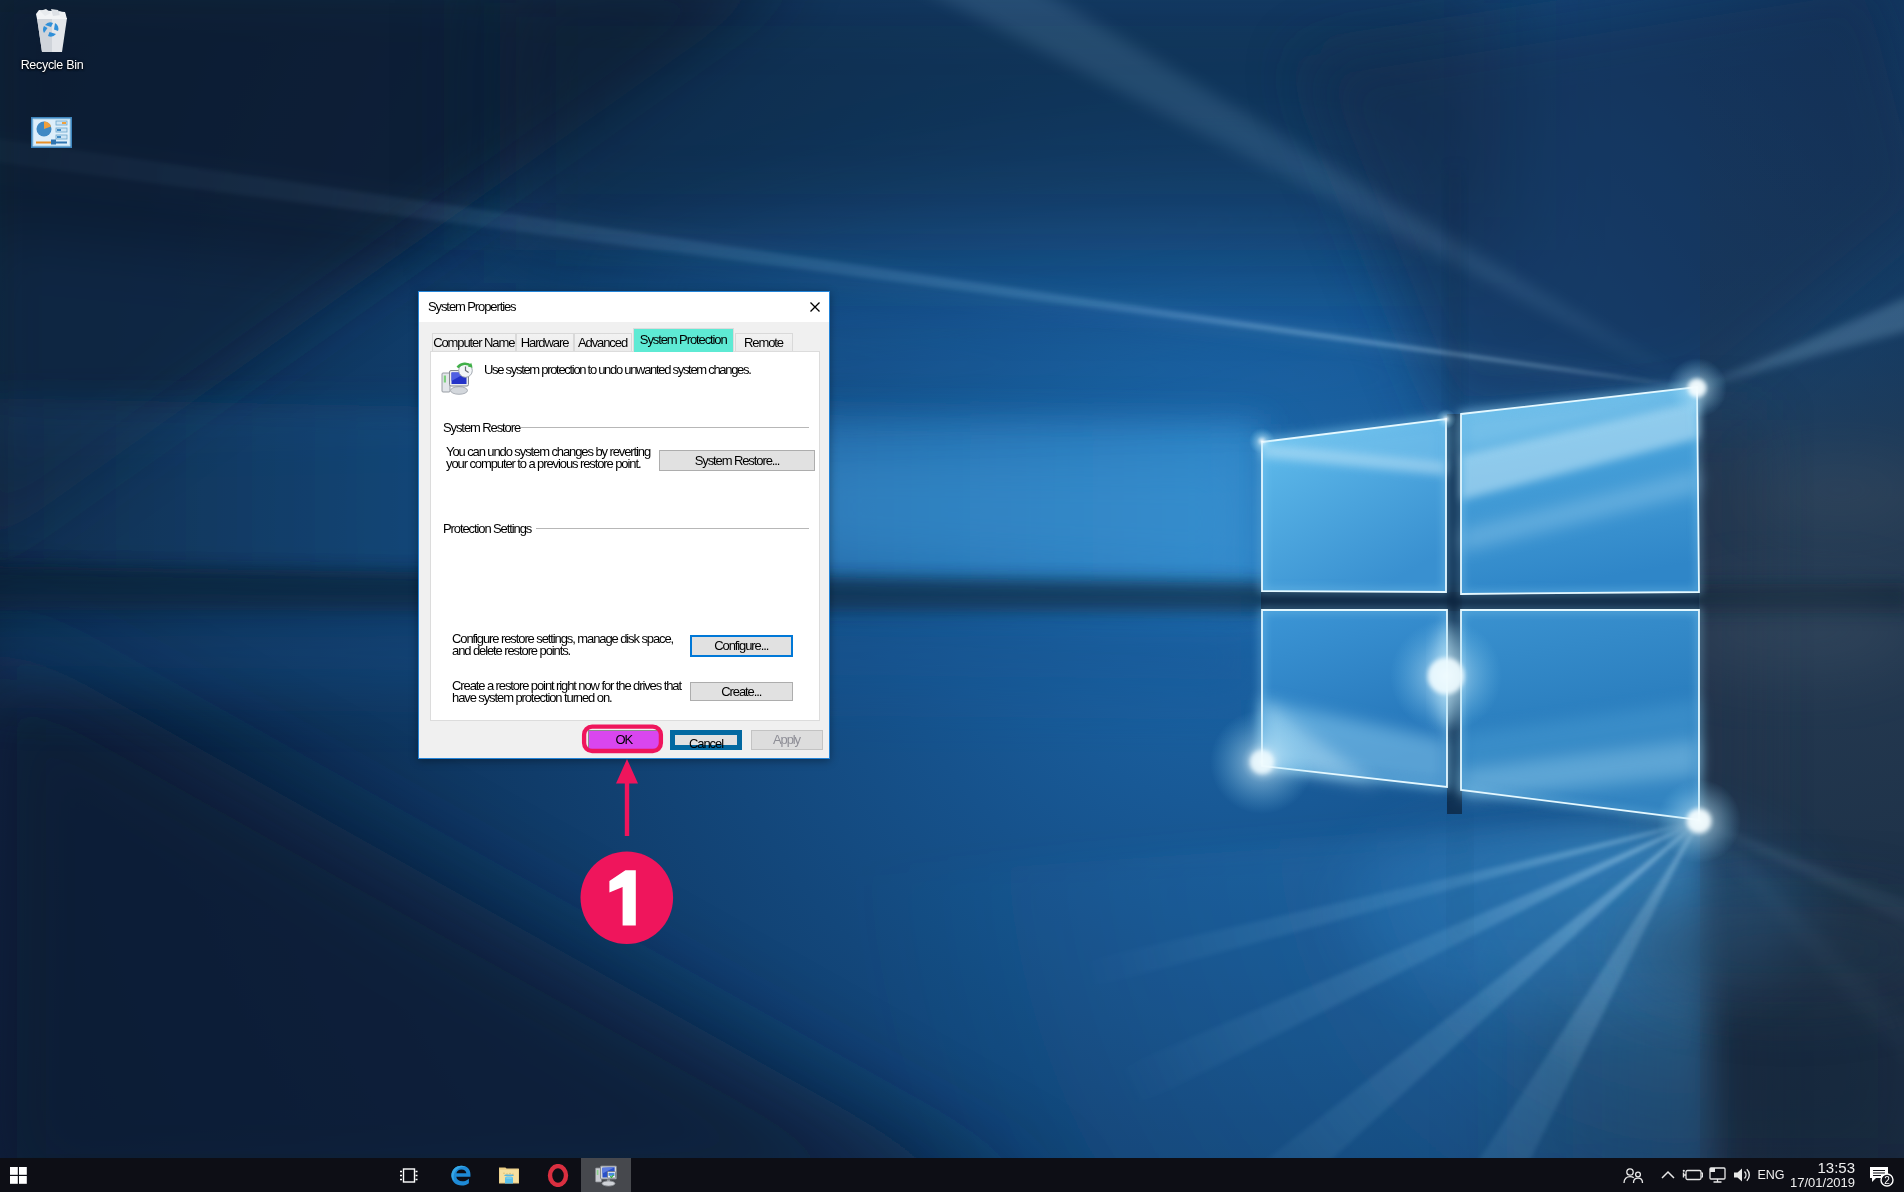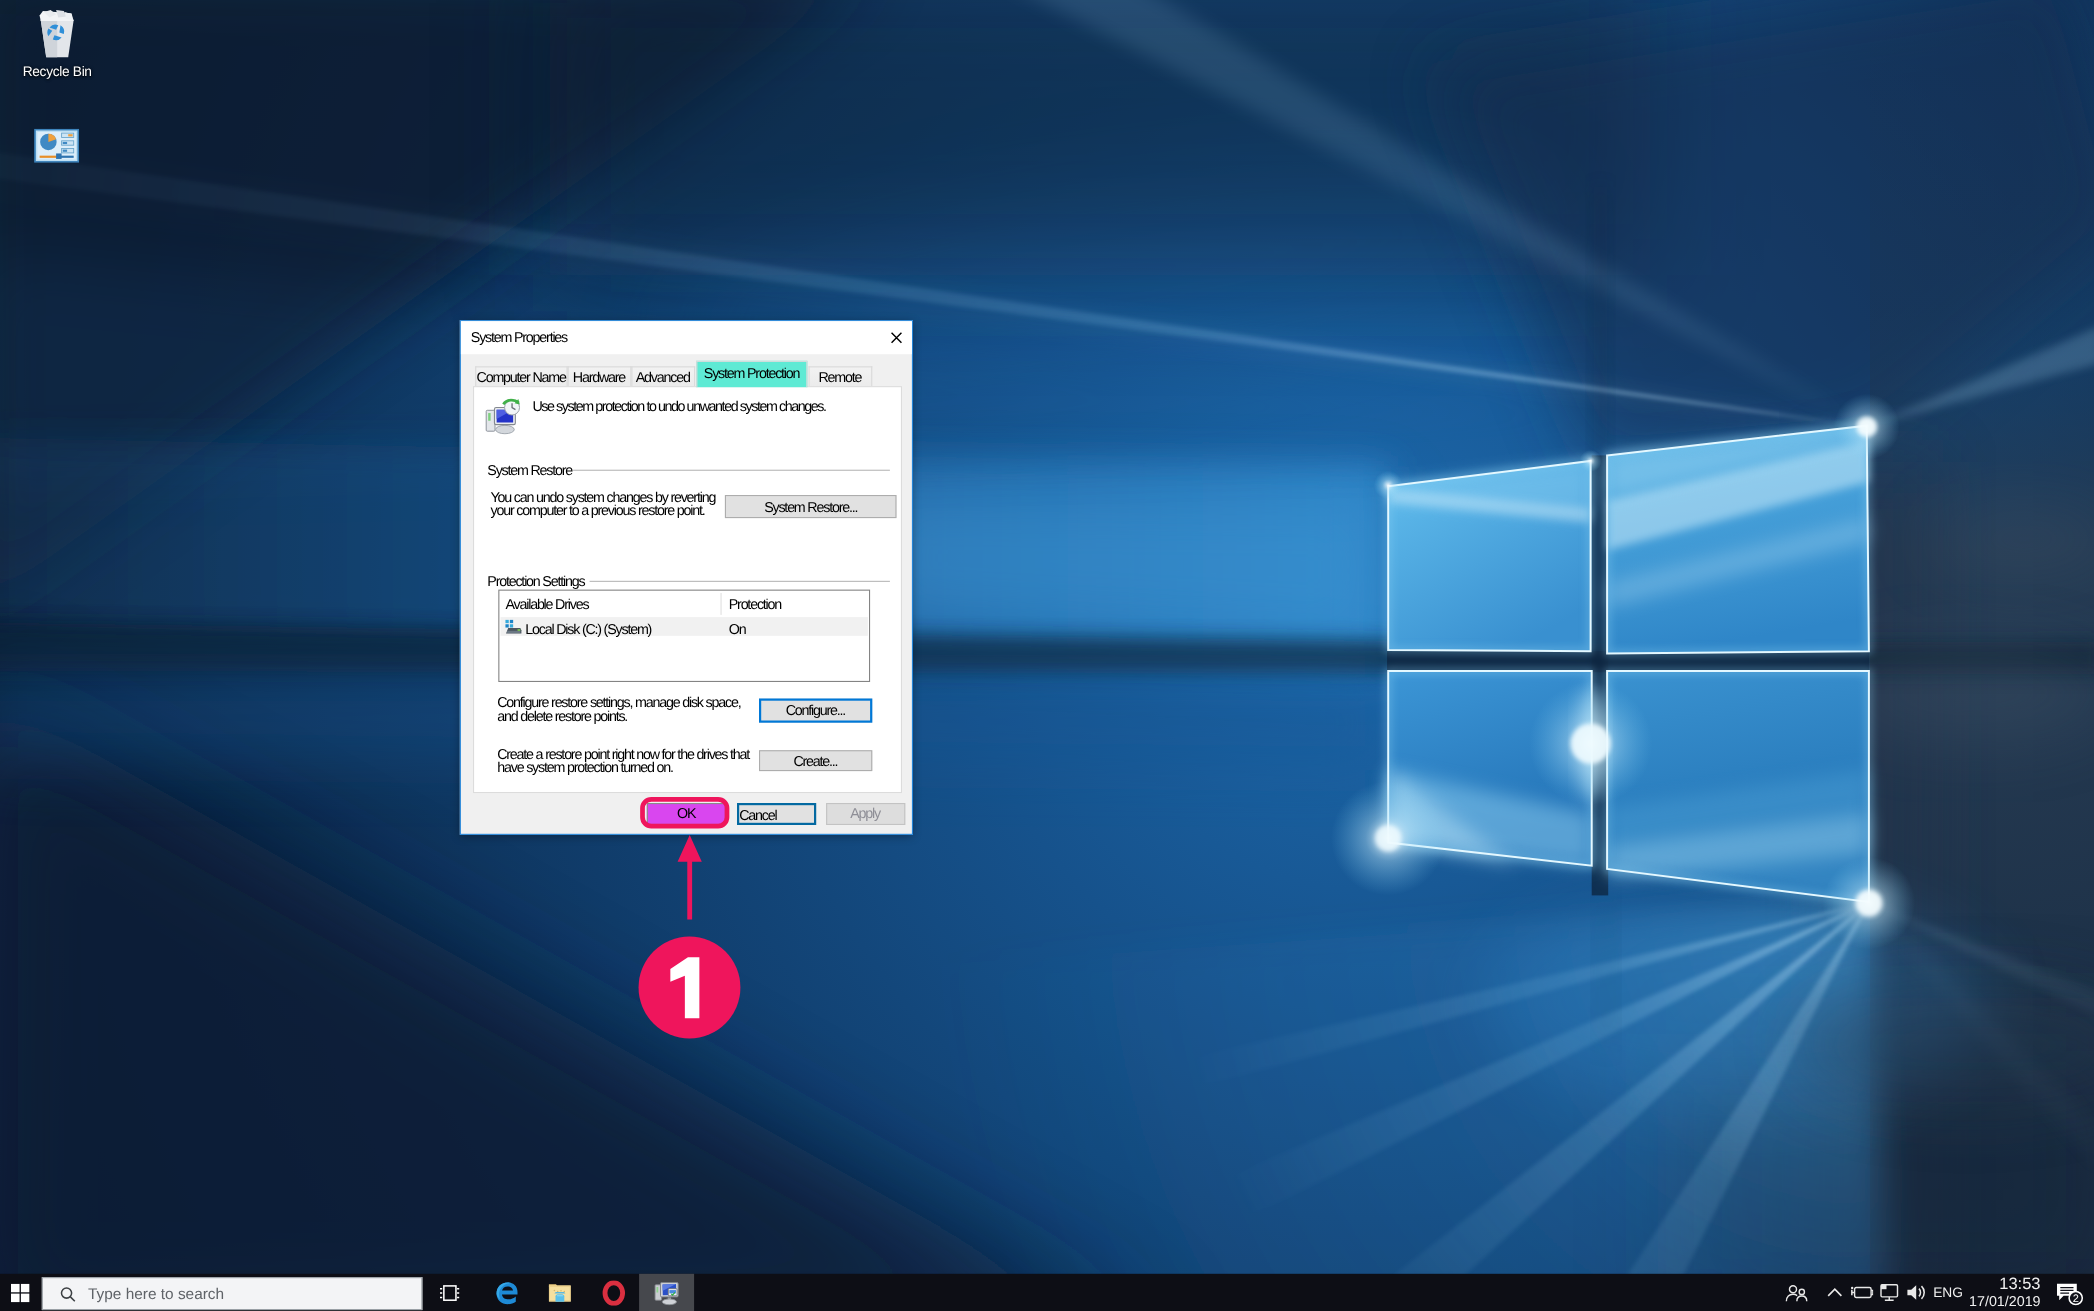--- a/index.html
+++ b/index.html
@@ -229,69 +229,45 @@
     </svg>
     <div class="abs" style="left:53px;top:12px;white-space:nowrap;line-height:12.5px;letter-spacing:-1.3px;">Use system protection to undo unwanted system changes.</div>
 
     <div class="abs" style="left:12px;top:68px;">System Restore</div>
     <div class="abs" style="left:90px;top:75px;width:288px;height:1px;background:#b7b7b7;"></div>
     <div class="abs" style="left:15px;top:94px;white-space:nowrap;line-height:12px;">You can undo system changes by reverting<br>your computer to a previous restore point.</div>
     <div class="abs" style="left:228px;top:98px;width:156px;height:21px;background:#e1e1e1;border:1px solid #adadad;box-sizing:border-box;text-align:center;line-height:19px;">System Restore...</div>
 
     <div class="abs" style="left:12px;top:169px;">Protection Settings</div>
     <div class="abs" style="left:105px;top:176px;width:273px;height:1px;background:#b7b7b7;"></div>
-    <div class="abs" style="left:21.5px;top:184px;width:338.5px;height:84px;background:#fff;border:1px solid #848484;box-sizing:border-box;">
-      <div class="abs" style="left:6px;top:5px;">Available Drives</div>
-      <div class="abs" style="left:209px;top:5px;">Protection</div>
-      <div class="abs" style="left:201px;top:2px;width:1px;height:20px;background:#e0e0e0;"></div>
-      <div class="abs" style="left:1px;top:24px;width:334.5px;height:17px;background:#f1f1f1;"></div>
-      <svg class="abs" style="left:5px;top:26px;" width="16" height="14" viewBox="0 0 16 14">
-        <rect x="0.5" y="0.5" width="3" height="3" fill="#35aadc"></rect>
-          <rect x="4.5" y="0.5" width="3" height="3" fill="#1b84c8"></rect>
-        <rect x="0.5" y="4.5" width="3" height="3" fill="#1b84c8"></rect>
-          <rect x="4.5" y="4.5" width="3" height="3" fill="#35aadc"></rect>
-        <path d="M1 13 L3 8 L14 8 L15 10 L15 13 Z" fill="#4a5560"></path>
-        <rect x="2" y="10.5" width="12" height="2" fill="#6b7884"></rect>
-        <rect x="11.5" y="9" width="2.5" height="1.5" fill="#7fd04f"></rect>
-      </svg>
-      <div class="abs" style="left:24px;top:27px;">Local Disk (C:) (System)</div>
-      <div class="abs" style="left:209px;top:27px;">On</div>
-    </div>
     <div class="abs" style="left:21px;top:281px;white-space:nowrap;line-height:12.1px;">Configure restore settings, manage disk space,<br>and delete restore points.</div>
     <div class="abs" style="left:258.5px;top:282.7px;width:103.5px;height:22px;background:#e1e1e1;border:2px solid #0078d7;box-sizing:border-box;text-align:center;line-height:18px;">Configure...</div>
     <div class="abs" style="left:21px;top:328px;white-space:nowrap;line-height:12.1px;">Create a restore point right now for the drives that<br>have system protection turned on.</div>
     <div class="abs" style="left:258.5px;top:330px;width:103.5px;height:19px;background:#e1e1e1;border:1px solid #adadad;box-sizing:border-box;text-align:center;line-height:17px;">Create...</div>
   </div>
 
   <div class="abs" style="left:169px;top:437.5px;width:71.5px;height:20px;background:#d946ef;border:1px solid #8a8a8a;box-sizing:border-box;text-align:center;line-height:18px;">OK</div>
-  <div class="abs" style="left:251px;top:437.5px;width:72px;height:20px;background:#e1e1e1;border:2px solid #0369a1;box-sizing:border-box;line-height:18px;">Cancel</div>
+  <div class="abs" style="left:251px;top:437.5px;width:72px;height:20px;background:#e1e1e1;border:5px solid #0369a1;box-sizing:border-box;text-align:center;line-height:18px;">Cancel</div>
   <div class="abs" style="left:331.5px;top:437.5px;width:72px;height:20px;background:#dddddd;border:1px solid #c3c3c3;box-sizing:border-box;text-align:center;line-height:18px;color:#8e8e96;">Apply</div>
 </div>
 
 <svg id="anno" class="abs" style="left:560px;top:715px;z-index:5;" width="140" height="240" viewBox="0 0 140 240">
   <rect x="24.1" y="11.6" width="76.8" height="24.4" rx="8" fill="none" stroke="#ef155c" stroke-width="4.3"></rect>
   <path d="M67 44 L78 68.5 L69.2 68.5 L69.2 121 L64.8 121 L64.8 68.5 L56 68.5 Z" fill="#ef155c"></path>
   <circle cx="66.8" cy="182.7" r="46.3" fill="#ef155c"></circle>
   <path d="M75.8 155.2 L75.8 210.6 L62.6 210.6 L62.6 172.0 L49.4 177.6 L49.4 166.0 L65.4 155.2 Z" fill="#fff"></path>
 </svg>
 
 <div id="bar" class="abs" style="left:0;top:1158px;width:1904px;height:34px;background:#0d0e15;z-index:6;">
   <svg class="abs" style="left:10px;top:9px;" width="17" height="17" viewBox="0 0 17 17">
     <rect x="0" y="0" width="7.8" height="7.8" fill="#fff"></rect>
       <rect x="9" y="0" width="7.8" height="7.8" fill="#fff"></rect>
     <rect x="0" y="9" width="7.8" height="7.8" fill="#fff"></rect>
       <rect x="9" y="9" width="7.8" height="7.8" fill="#fff"></rect>
   </svg>
-  <div class="abs" style="left:38px;top:3px;width:346px;height:30px;background:#f3f4f6;border:1px solid #9aa0a6;box-sizing:border-box;">
-    <svg class="abs" style="left:15px;top:7px;" width="16" height="16" viewBox="0 0 16 16">
-        <circle cx="6.5" cy="6.5" r="4.6" fill="none" stroke="#3c4043" stroke-width="1.4"></circle>
-        <path d="M10 10 L14 14" stroke="#3c4043" stroke-width="1.4"></path>
-      </svg>
-    <div class="abs" style="left:41px;top:0;height:28px;line-height:28px;color:#5f6368;font-size:14px;">Type here to search</div>
-  </div>
   <svg class="abs" style="left:399px;top:8px;" width="19" height="19" viewBox="0 0 19 19" fill="none" stroke="#fff" stroke-width="1.4">
     <rect x="4.5" y="3" width="11" height="13"></rect>
       <path d="M1 5.5 h2 M1 9.5 h2 M1 13.5 h2 M16.5 5.5 h2 M16.5 9.5 h2 M16.5 13.5 h2"></path>
   </svg>
   <svg class="abs" style="left:449px;top:5px;" width="25" height="25" viewBox="0 0 24 24">
     <path fill-rule="evenodd" fill="#1e8ad6" d="M11.9 2.7 C5.9 2.7 2.3 7.3 2.3 12.3 C2.3 17.8 6.4 21.7 12.2 21.7 C14.9 21.7 17.2 20.9 19.1 19.5 L19.1 15.0 C17.4 16.6 15.1 17.5 12.9 17.5 C9.6 17.5 7.4 15.9 7.0 13.2 L20.6 13.2 L20.6 11.0 C20.6 6.0 17.1 2.7 11.9 2.7 Z M7.1 9.8 C7.6 7.6 9.4 6.2 12.0 6.2 C14.7 6.2 16.4 7.6 16.7 9.8 Z"></path>
     <path fill="#35a8e8" d="M2.3 12.3 C2.3 7.3 5.9 2.7 11.9 2.7 C13.5 2.7 14.9 3.0 16.1 3.6 C10.5 2.9 6.0 6.5 4.8 10.6 C4.1 13.0 4.4 15.4 5.6 17.6 C3.5 16.0 2.3 14.0 2.3 12.3 Z"></path>
   </svg>
   <svg class="abs" style="left:498px;top:7px;" width="22" height="20" viewBox="0 0 22 20">
     <path d="M1 2.5 L7.5 2.5 L9 4.5 L1 4.5 Z" fill="#e8c87c"></path>

